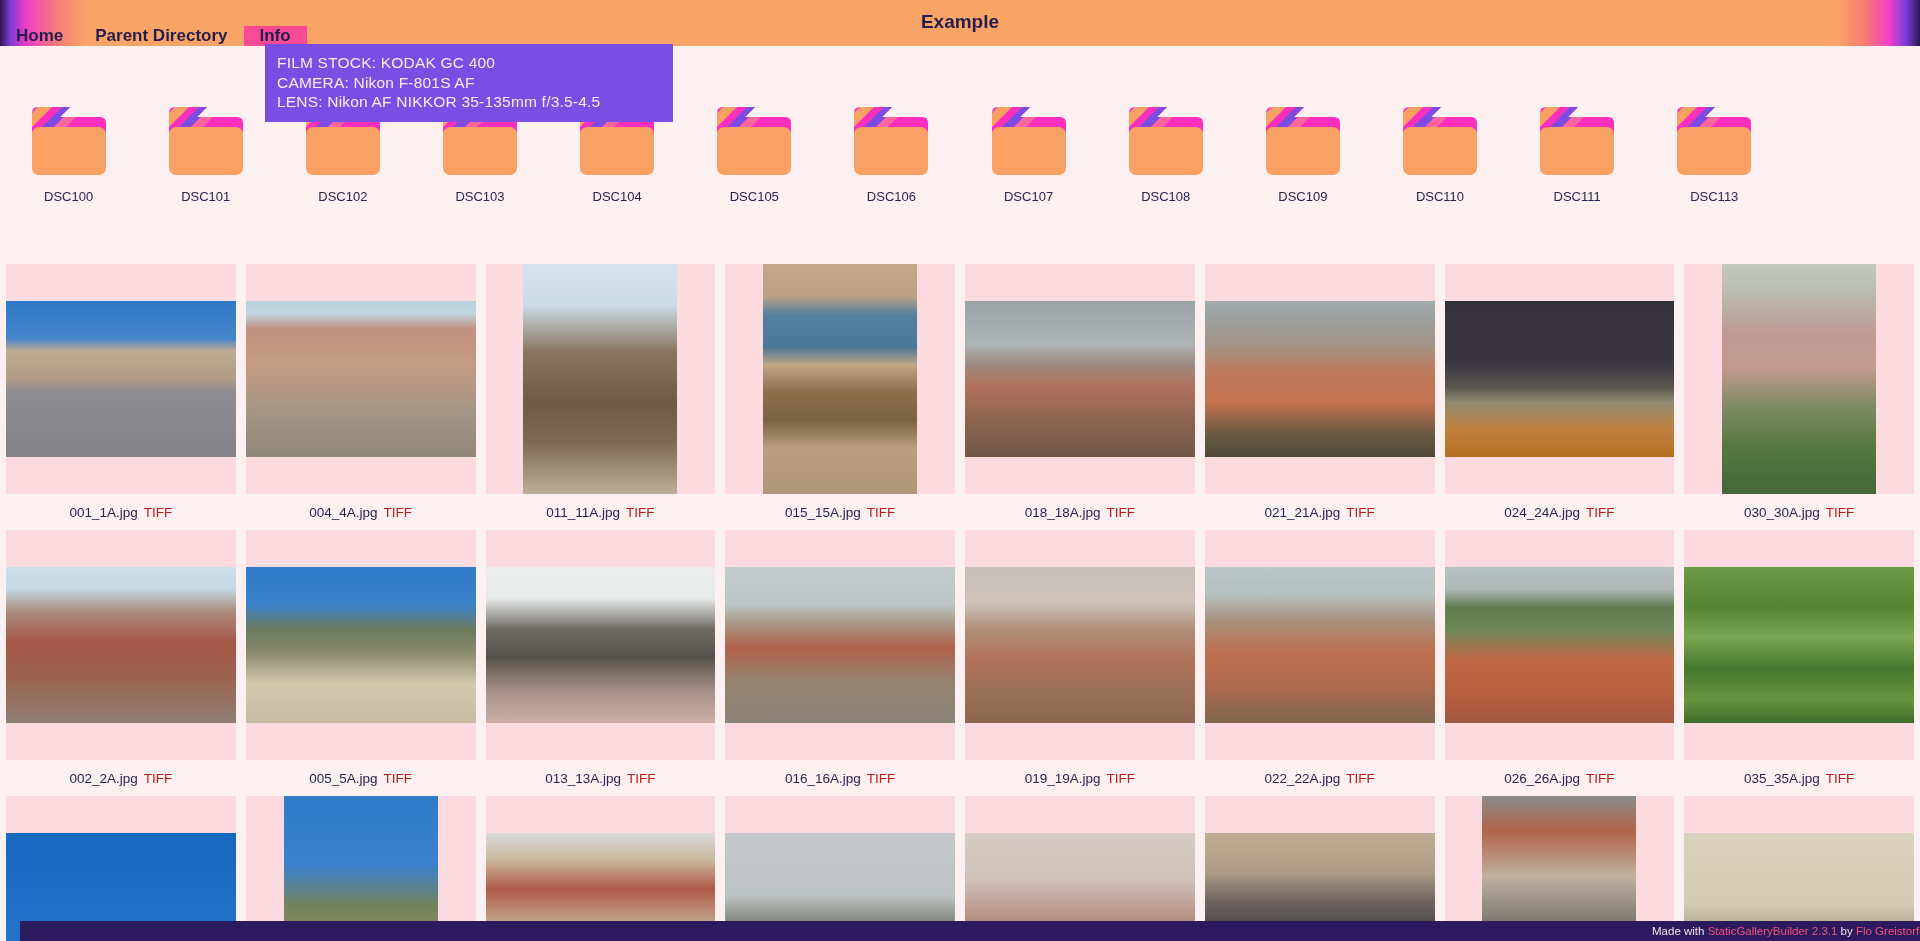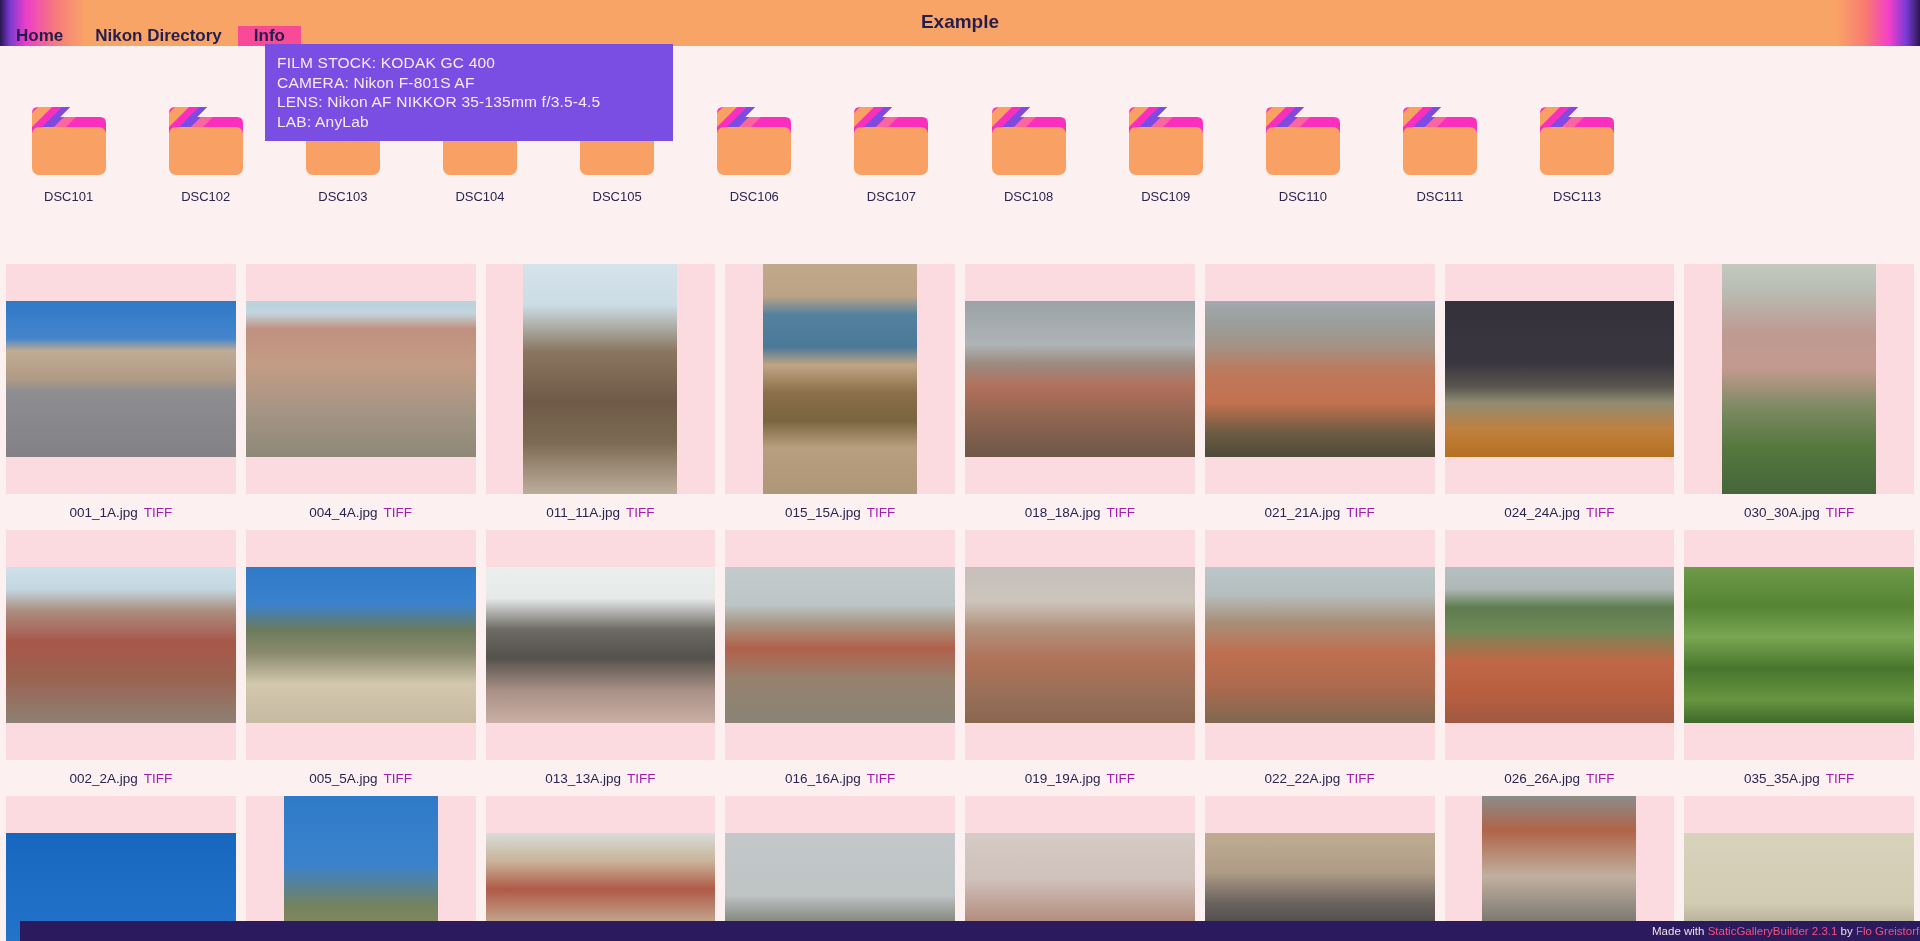--- a/index.html
+++ b/index.html
@@ -51,21 +51,21 @@
     background:#FBDBE0; height:230px; width:100%;
     display:flex; align-items:center; justify-content:center; overflow:hidden; cursor:pointer;
   }
   .photo { display:block; }
   .photo.landscape { width:100%; height:156px; }
   .photo.portrait  { width:154px; height:230px; }
   .caption {
     height:36px; display:flex; align-items:center; justify-content:center;
     font-size:13.5px; color:#2A2550; white-space:nowrap;
   }
-  .caption a { color:#a21caf; text-decoration:none; margin-left:6px; cursor:pointer; }
+  .caption a { color:#b91c1c; text-decoration:none; margin-left:6px; cursor:pointer; }
 
   
   .footer {
     position:fixed; left:0; bottom:0; width:1920px; height:20px;
     background:#2B1B5E; z-index:50;
     display:flex; align-items:center; justify-content:flex-end;
     font-size:11.5px; color:#F2DFE7; padding-right:8px; white-space:pre;margin-left:20px;
   }
   .footer a { color:#F4527D; text-decoration:none; cursor:pointer; }
 </style>
@@ -89,37 +89,42 @@
 
       <rect x="6" y="22" width="74" height="48" rx="7" fill="#F9A164"></rect>
     </symbol>
   </defs>
 </svg>
 
 <div class="page">
 
   <div class="nav">
     <div class="nav-item">Home</div>
-    <div class="nav-item">Nikon Directory</div>
+    <div class="nav-item">Parent Directory</div>
     <div class="nav-item active">Info</div>
     <div class="nav-title">Example</div>
   </div>
 
   <div class="info-popup">
     <div>FILM STOCK: KODAK GC 400</div>
     <div>CAMERA: Nikon F-801S AF</div>
     <div>LENS: Nikon AF NIKKOR 35-135mm f/3.5-4.5</div>
-    <div>LAB: AnyLab</div>
   </div>
 
   <div class="folders" id="folders">
       <a class="folder-cell">
         <svg class="folder-ic">
           <use href="#sym-folder"></use>
         </svg>
+        <span class="folder-label">DSC100</span>
+      </a>
+      <a class="folder-cell">
+        <svg class="folder-ic">
+          <use href="#sym-folder"></use>
+        </svg>
         <span class="folder-label">DSC101</span>
       </a>
       <a class="folder-cell">
         <svg class="folder-ic">
           <use href="#sym-folder"></use>
         </svg>
         <span class="folder-label">DSC102</span>
       </a>
       <a class="folder-cell">
         <svg class="folder-ic">

